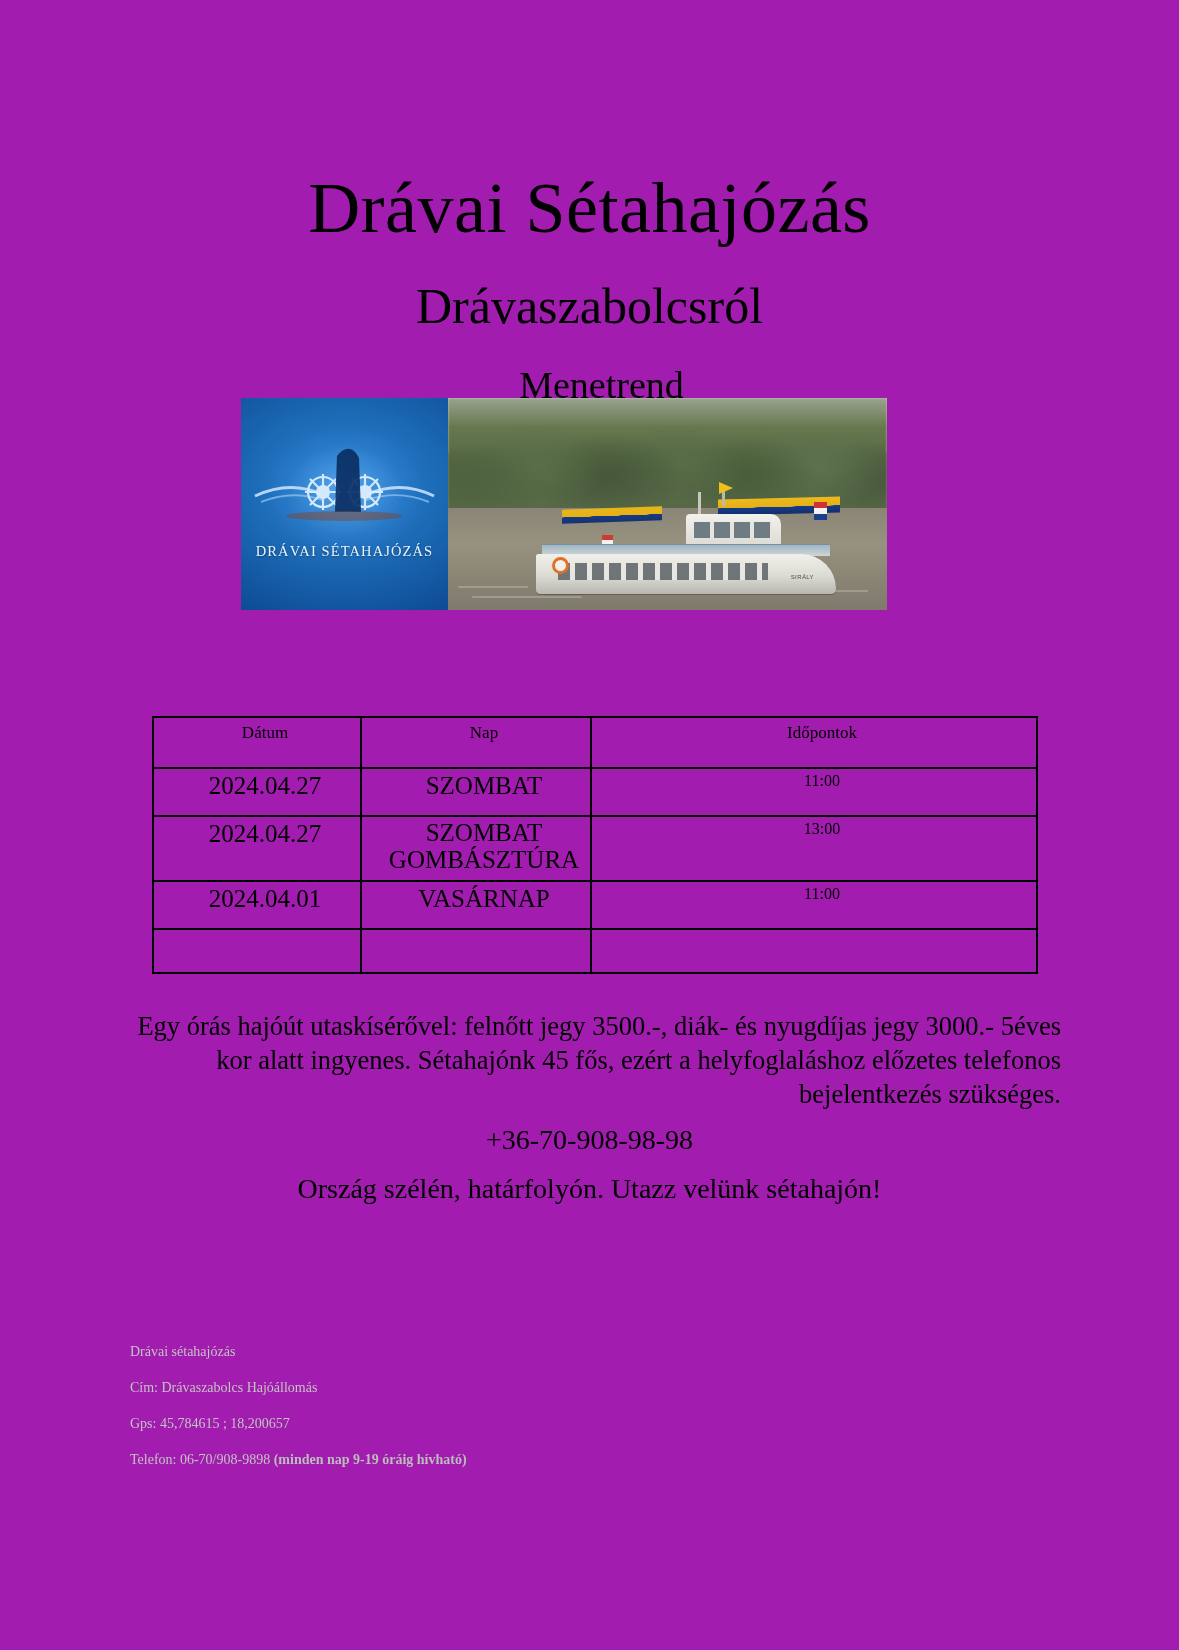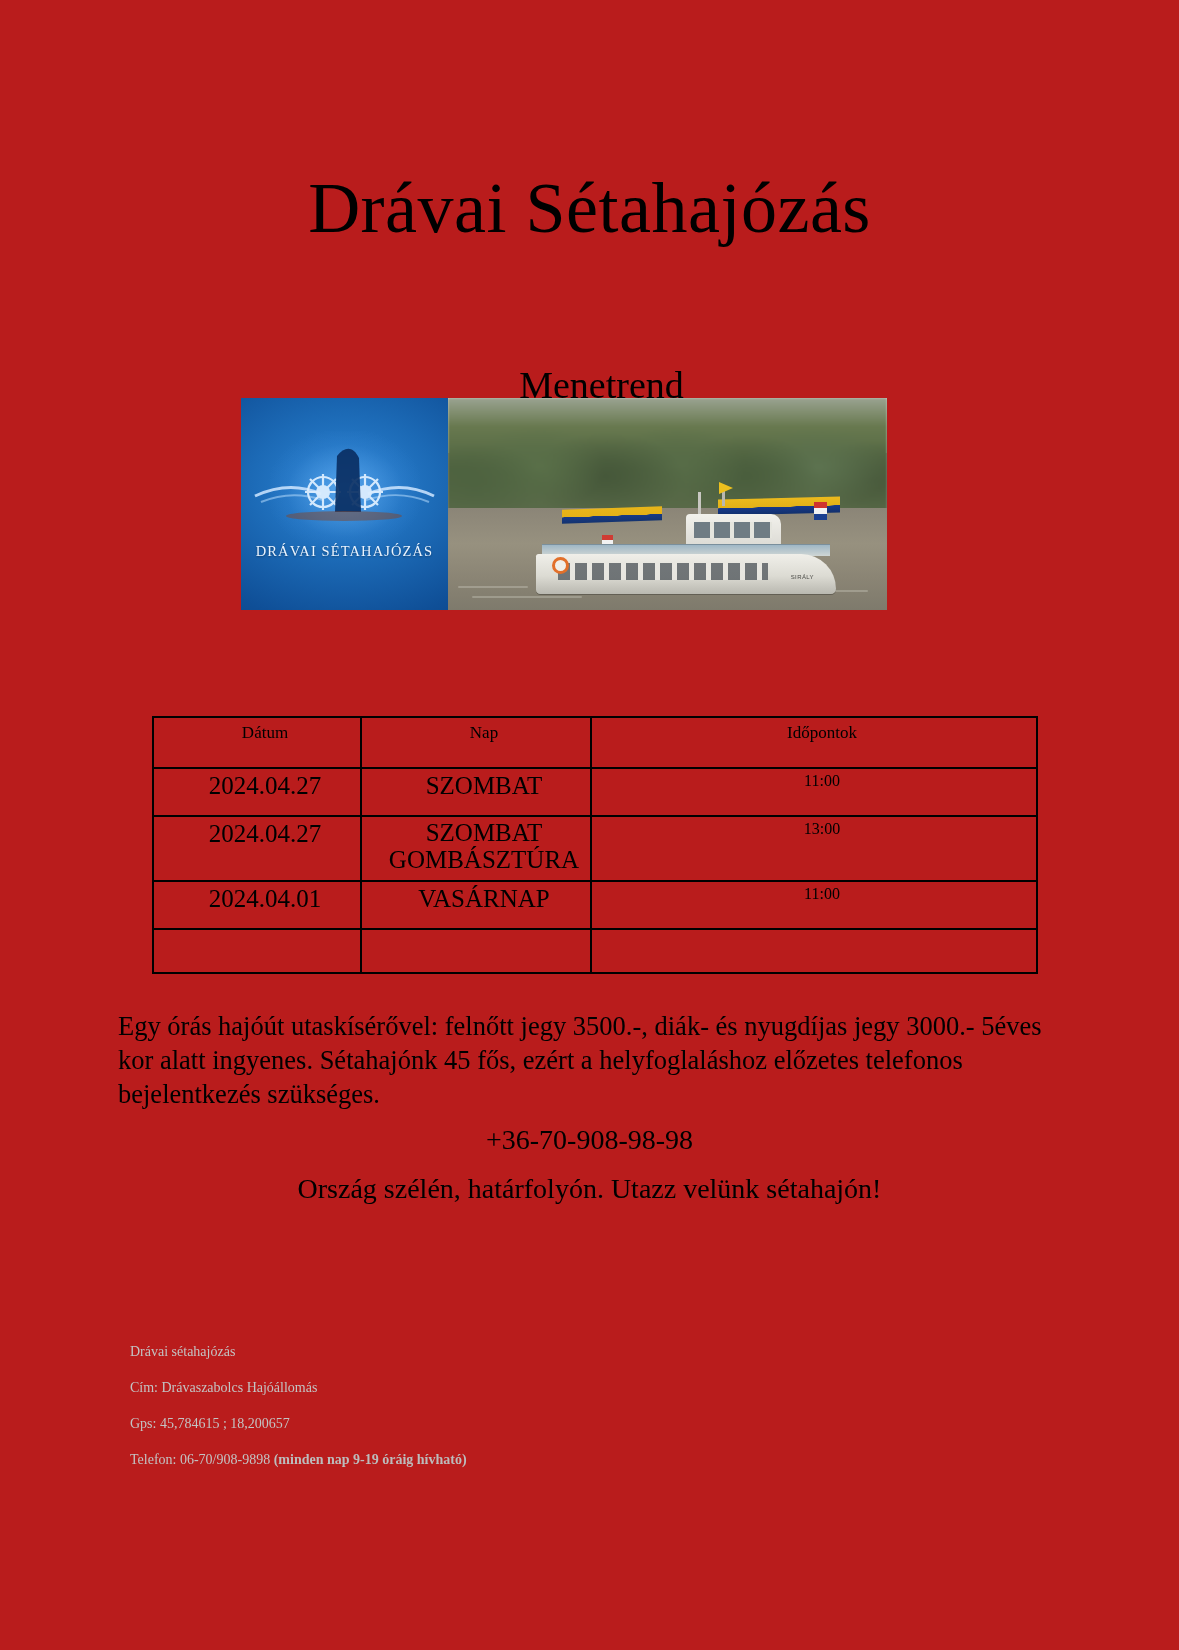--- a/index.html
+++ b/index.html
@@ -12,21 +12,21 @@
     height: 1650px;
     position: relative;
     font-family: "Liberation Serif", "DejaVu Serif", serif;
     color: #000000;
     overflow: hidden;
   }
 
   .page {
     position: absolute;
     inset: 0;
-    background: #b91c1c;
+    background: #a21caf;
   }
 
   
   .title-main {
     position: absolute;
     top: 124px;
     left: 0;
     width: 1179px;
     text-align: center;
     font-size: 72px;
@@ -238,21 +238,21 @@
   tr.tall-row td { height: 60px; }
   tr.empty-row td { height: 38px; }
   .day-two-line { line-height: 1.06; }
 
   
   .copy {
     position: absolute;
     left: 118px;
     top: 982px;
     width: 943px;
-    text-align: left;
+    text-align: right;
     font-size: 26.5px;
     line-height: 1.30;
   }
   .phone {
     position: absolute;
     left: 118px;
     top: 1096px;
     width: 943px;
     text-align: center;
     font-size: 28px;
@@ -279,20 +279,21 @@
   }
   .footer div { margin-bottom: 22px; }
   .footer .strong { font-weight: bold; color: #bcbcbc; }
 </style>
 </head>
 <body>
 
 <div class="page">
 
   <h1 class="title-main">Drávai Sétahajózás</h1>
+  <h2 class="title-sub">Drávaszabolcsról</h2>
   <h3 class="title-third">Menetrend</h3>
 
   <div class="media-band">
 
     <div class="logo-box">
       <div class="logo-glow"></div>
       <svg class="logo-art" viewBox="0 0 207 110">
         <path d="M14 62 C40 50, 62 52, 80 60" stroke="#cfe6ff" stroke-width="3" fill="none" opacity="0.85"></path>
         <path d="M127 60 C146 52, 168 50, 193 62" stroke="#cfe6ff" stroke-width="3" fill="none" opacity="0.85"></path>
         <path d="M20 68 C44 58, 64 60, 82 66" stroke="#a9d2f7" stroke-width="2" fill="none" opacity="0.6"></path>

